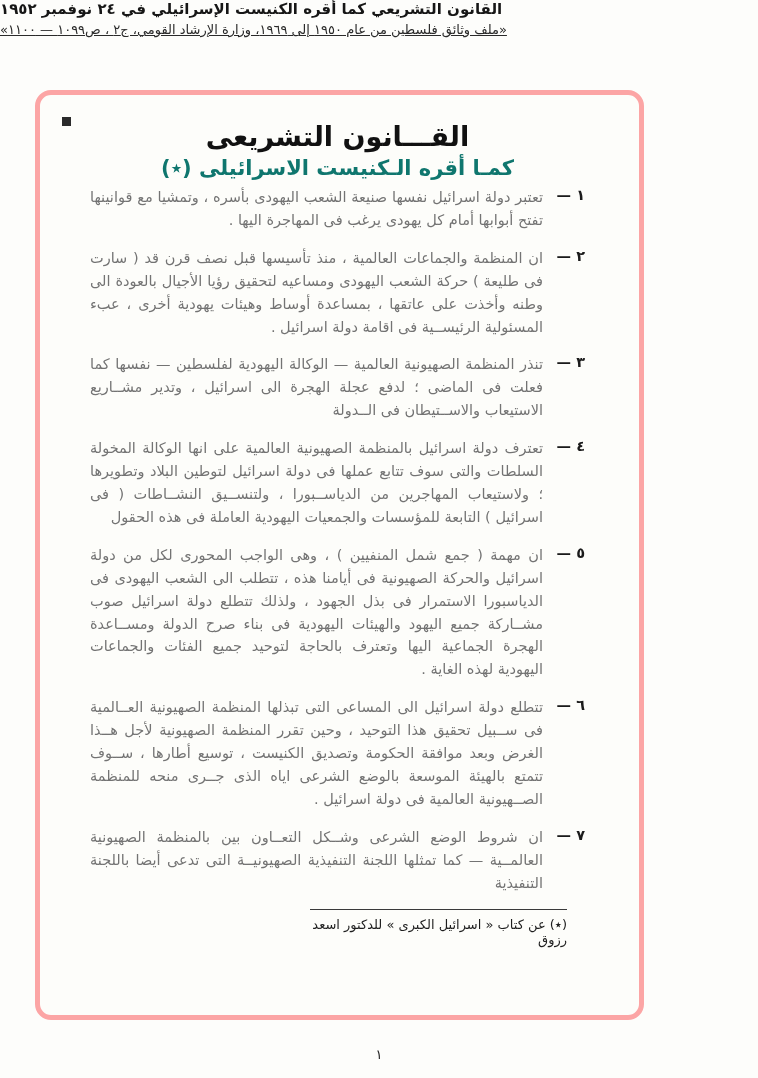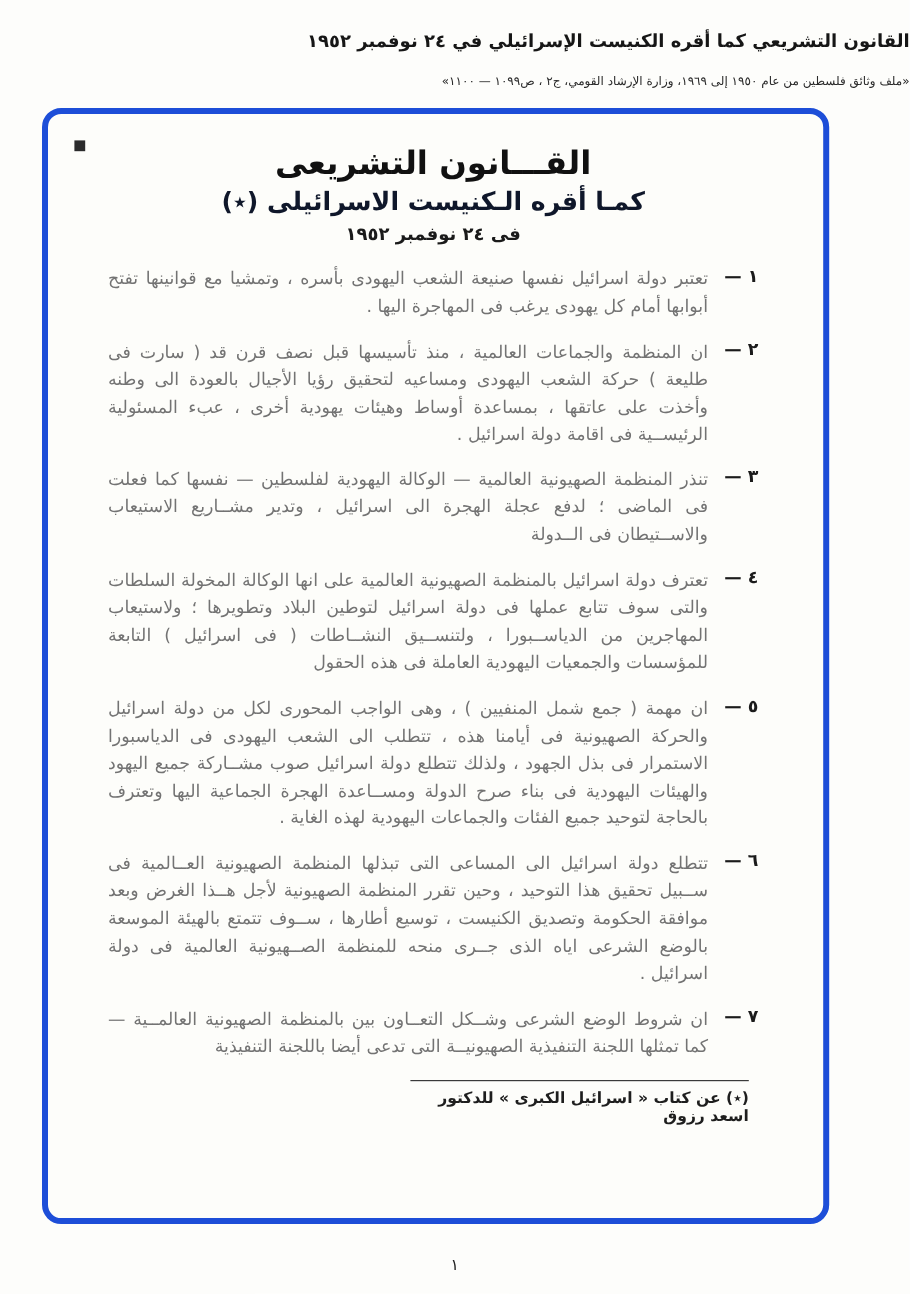--- a/index.html
+++ b/index.html
@@ -10,38 +10,38 @@
     color:#1d1d1d;
     overflow:hidden;
   }
   .page{
     position:relative;
     width:758px;height:1078px;
     background:#fdfdfb;
   }
   
   .top-header{
-    position:absolute;top:25px;left:0;right:0;
-    text-align:right;
+    position:absolute;top:0;left:0;right:0;
+    text-align:left;
     direction:rtl;
   }
   .top-header .h-line1{
     font-size:15px;font-weight:bold;color:#161616;
     letter-spacing:0;
   }
   .top-header .h-line2{
-    margin-top:20px;
-    font-size:10px;color:#2a2a2a;
+    margin-top:4px;
+    font-size:13px;color:#2a2a2a;text-decoration:underline;
   }
   
   .frame{
     position:absolute;
     top:90px;left:35px;
-    width:656px;height:930px;
-    border:5px solid #1d4ed8;
+    width:609px;height:930px;
+    border:5px solid #fca5a5;
     border-radius:16px;
     background:#fdfdfa;
     box-sizing:border-box;
   }
   .frame-inner{
     position:relative;
     height:100%;
     padding:24px 54px 0 50px;
     box-sizing:border-box;
     direction:rtl;
@@ -53,21 +53,21 @@
     background:#2b2b2b;
   }
   
   .doc-title1{
     text-align:center;
     font-size:27px;font-weight:bold;color:#111;
     margin:2px 0 4px 0;
   }
   .doc-title2{
     text-align:center;
-    font-size:21px;font-weight:bold;color:#0f172a;
+    font-size:21px;font-weight:bold;color:#0f766e;
     margin:4px 0 6px 0;
   }
   .doc-title3{
     text-align:center;
     font-size:15px;font-weight:bold;color:#1a1a1a;
     margin:2px 0 18px 0;
   }
   
   .paras{direction:rtl;}
   .para{
@@ -88,26 +88,26 @@
     margin:0;
     font-size:14.5px;
     line-height:1.58;
     text-align:justify;
     color:#737373;
   }
   
   .footnote{
     direction:rtl;
     width:52%;
-    margin-right:8px;
+    margin-right:18px;
     margin-top:10px;
     border-top:1.5px solid #3a3a3a;
     padding-top:7px;
     font-size:13px;
-    font-weight:bold;
+    font-weight:normal;
     color:#1e1e1e;
   }
   
   .page-number{
     position:absolute;
     bottom:16px;left:0;right:0;
     text-align:center;
     font-size:13px;color:#222;
   }
 </style>
@@ -120,21 +120,20 @@
     <div class="h-line1">القانون التشريعي كما أقره الكنيست الإسرائيلي في ٢٤ نوفمبر ١٩٥٢</div>
     <div class="h-line2">«ملف وثائق فلسطين من عام ١٩٥٠ إلى ١٩٦٩، وزارة الإرشاد القومي، ج٢ ، ص١٠٩٩ — ١١٠٠»</div>
   </div>
 
   <div class="frame">
     <div class="frame-inner">
       <div class="ink-mark"></div>
 
       <div class="doc-title1">القـــانون التشريعى</div>
       <div class="doc-title2">كمـا أقره الـكنيست الاسرائيلى (٭)</div>
-      <div class="doc-title3">فى ٢٤ نوفمبر ١٩٥٢</div>
 
       <div class="paras">
 
         <div class="para">
           <span class="num">١ —</span>
           <p class="ptext">تعتبر دولة اسرائيل نفسها صنيعة الشعب اليهودى بأسره ، وتمشيا مع قوانينها تفتح أبوابها أمام كل يهودى يرغب فى المهاجرة اليها .</p>
         </div>
 
         <div class="para">
           <span class="num">٢ —</span>

